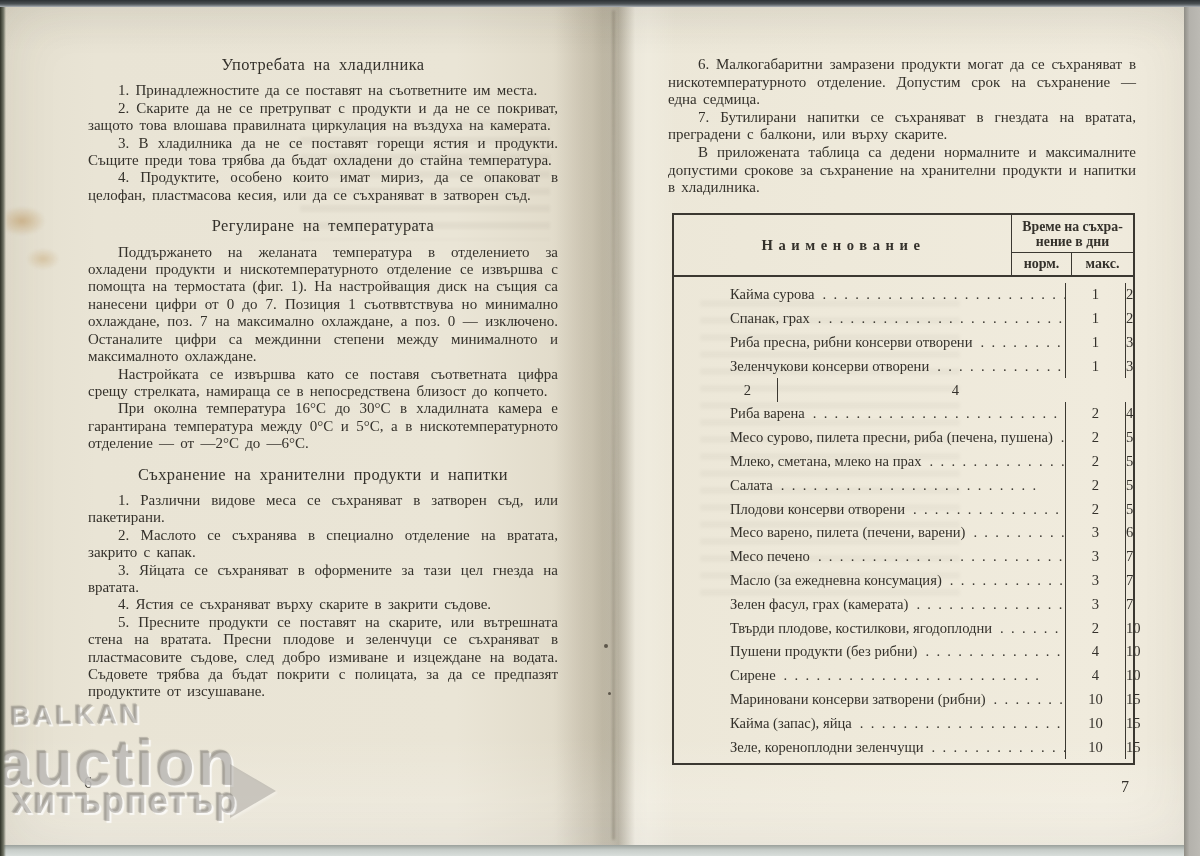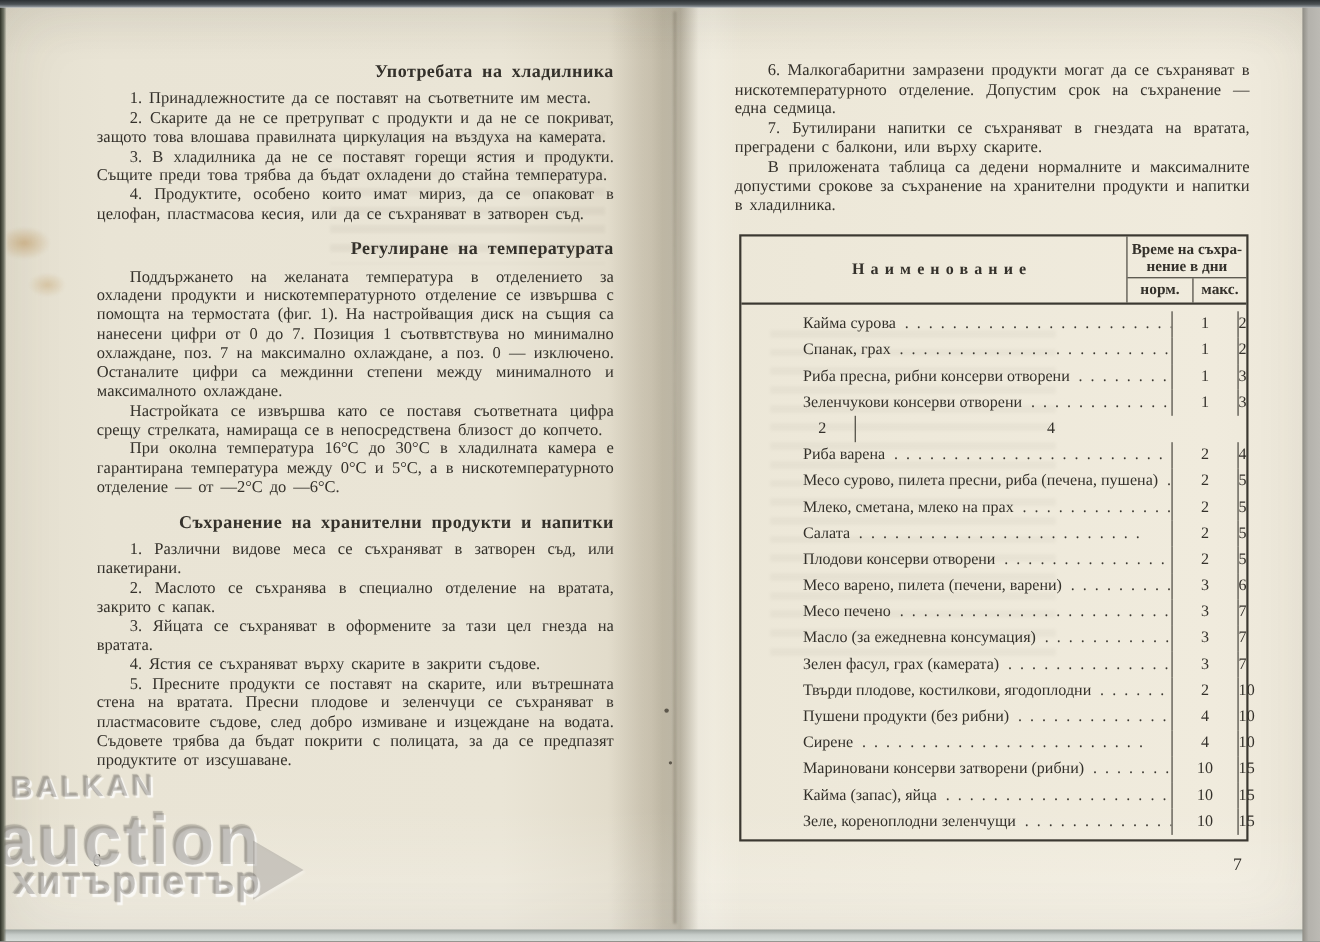--- a/index.html
+++ b/index.html
@@ -47,35 +47,35 @@
   
   .ghost{position:absolute;z-index:1;pointer-events:none;opacity:0.06;filter:blur(1.4px);
     background:repeating-linear-gradient(180deg,#6a6253 0 7px,transparent 7px 17px);}
   .ghost1{left:300px;top:120px;width:250px;height:120px;}
   .ghost2{left:700px;top:300px;width:260px;height:300px;opacity:0.045;}
   
   .left-col{position:absolute;left:88px;top:56px;width:470px;z-index:5;
     font-size:15px;line-height:17.4px;word-spacing:2.5px;}
   .right-col{position:absolute;left:668px;top:56px;width:468px;z-index:5;
     font-size:15px;line-height:17.6px;word-spacing:2.5px;}
-  .sec-heading{font-weight:700;text-align:right;font-size:16.4px;letter-spacing:.4px;
+  .sec-heading{font-weight:400;text-align:center;font-size:16.4px;letter-spacing:.4px;
     margin:13px 0 9px;word-spacing:4px;}
   .section:first-child .sec-heading{margin-top:0;}
   .para{margin:0;text-indent:30px;text-align:justify;text-align-last:left;}
   .pagenum{position:absolute;z-index:5;font-size:16px;}
   .pagenum-left{left:84px;top:774px;}
   .pagenum-right{left:1121px;top:778px;}
   
   .storage-table{position:absolute;left:672px;top:213px;width:459px;height:548px;z-index:5;
     border:2px solid #3b3831;display:flex;flex-direction:column;font-size:14.6px;
     background:rgba(255,255,255,0.0);}
   .thead{display:flex;border-bottom:2px solid #3b3831;height:60px;flex:none;}
   .th-name{flex:0 0 335px;border-right:1.5px solid #3b3831;display:flex;
     align-items:center;justify-content:center;font-weight:700;letter-spacing:.38em;
-    font-size:14.6px;padding-left:15px;}
+    font-size:14.6px;padding-left:2px;}
   .th-time{flex:1;display:flex;flex-direction:column;}
   .th-time-label{flex:1;display:flex;flex-direction:column;align-items:center;justify-content:center;
     border-bottom:1.5px solid #3b3831;font-weight:700;font-size:13.8px;line-height:15px;text-align:left;}
   .th-sub{display:flex;height:22px;flex:none;}
   .th-sub div{display:flex;align-items:center;justify-content:center;font-weight:700;font-size:14px;}
   .th-norm{flex:0 0 59px;border-right:1.5px solid #3b3831;}
   .th-max{flex:1;}
   .tbody{flex:1;display:flex;flex-direction:column;padding-top:6px;padding-bottom:4px;}
   .trow{flex:1;display:flex;align-items:center;padding-left:44px;}
   .td-name{flex:0 0 335px;align-self:stretch;display:flex;align-items:center;

